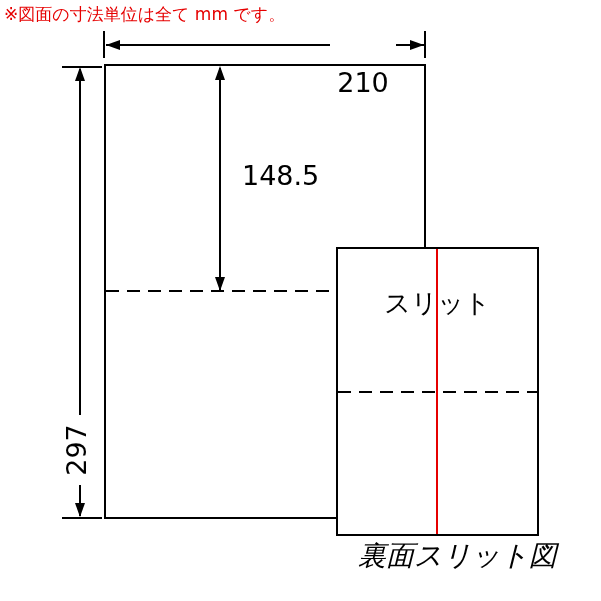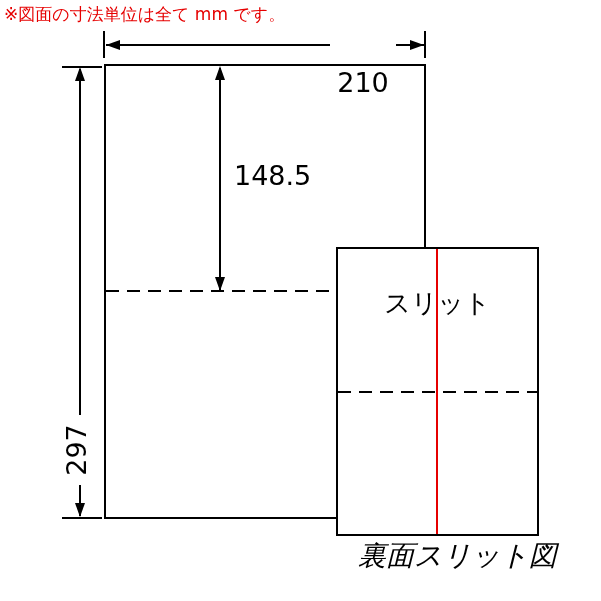--- a/index.html
+++ b/index.html
@@ -59,21 +59,21 @@
   .t210-tick-r{left:424px;top:31px;height:27px;}
   .t210-line-a{left:106px;top:44px;width:224px;}
   .t210-line-b{left:396px;top:44px;width:28px;}
   .t210-arr-l{left:106px;top:40px;}
   .t210-arr-r{left:410px;top:40px;}
   .t210-label{left:330px;top:37px;width:66px;text-align:center;margin-top:32px;}
   
   .t1485-line{left:219px;top:68px;height:222px;}
   .t1485-arr-up{left:215px;top:66px;}
   .t1485-arr-dn{left:215px;top:277px;}
-  .t1485-label{left:234px;top:162px;text-align:center;}
+  .t1485-label{left:242px;top:162px;text-align:center;}
   
   .t297-tick-top{left:62px;top:66px;width:40px;}
   .t297-tick-bot{left:62px;top:517px;width:40px;}
   .t297-line-a{left:79px;top:69px;height:346px;}
   .t297-line-b{left:79px;top:485px;height:31px;}
   .t297-arr-up{left:75px;top:67px;}
   .t297-arr-dn{left:75px;top:503px;}
   .t297-label{
     left:76px;top:450px;
     transform:translate(-50%,-50%) rotate(-90deg);

